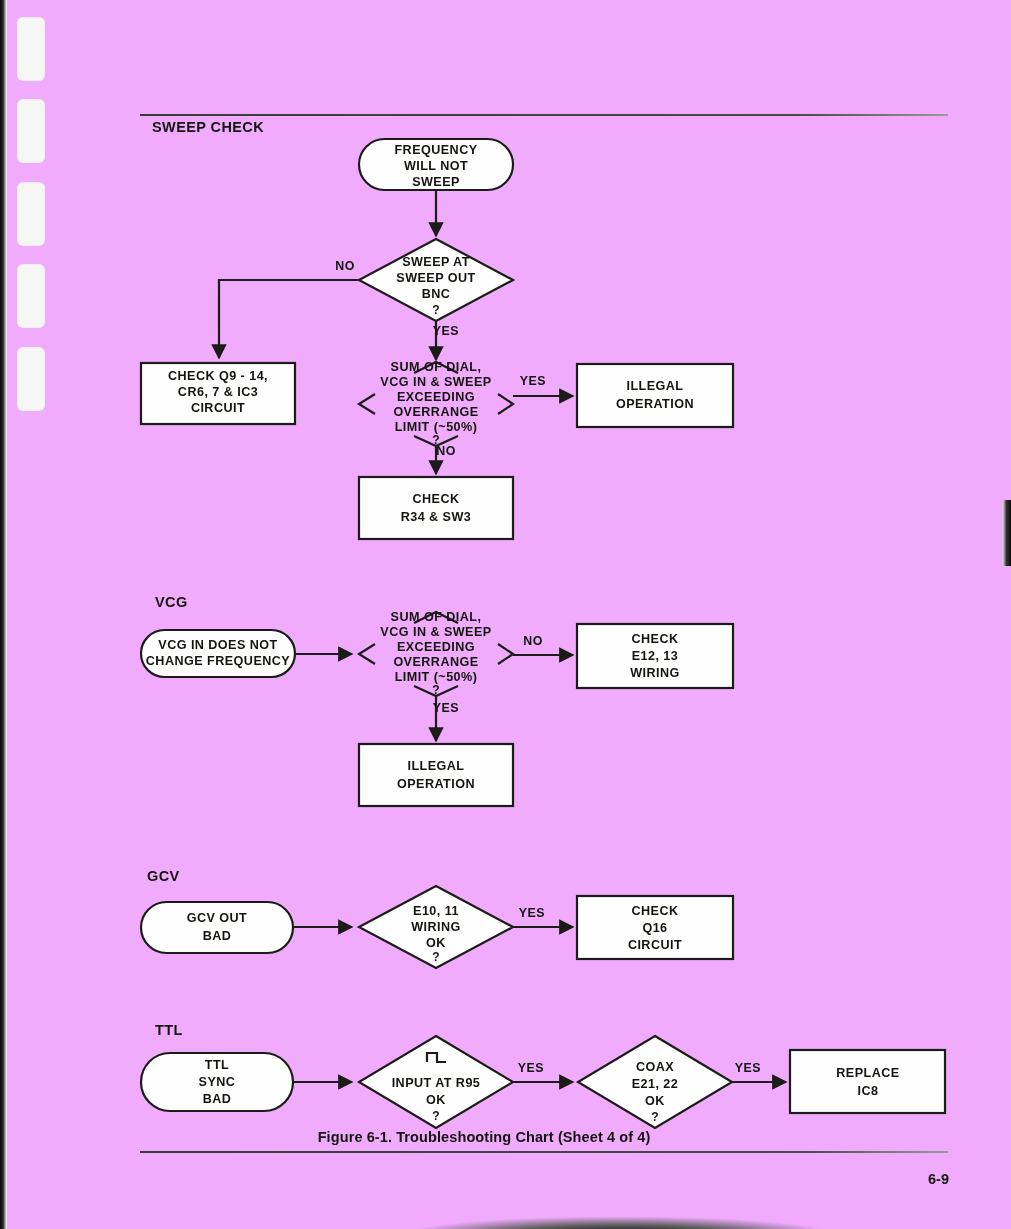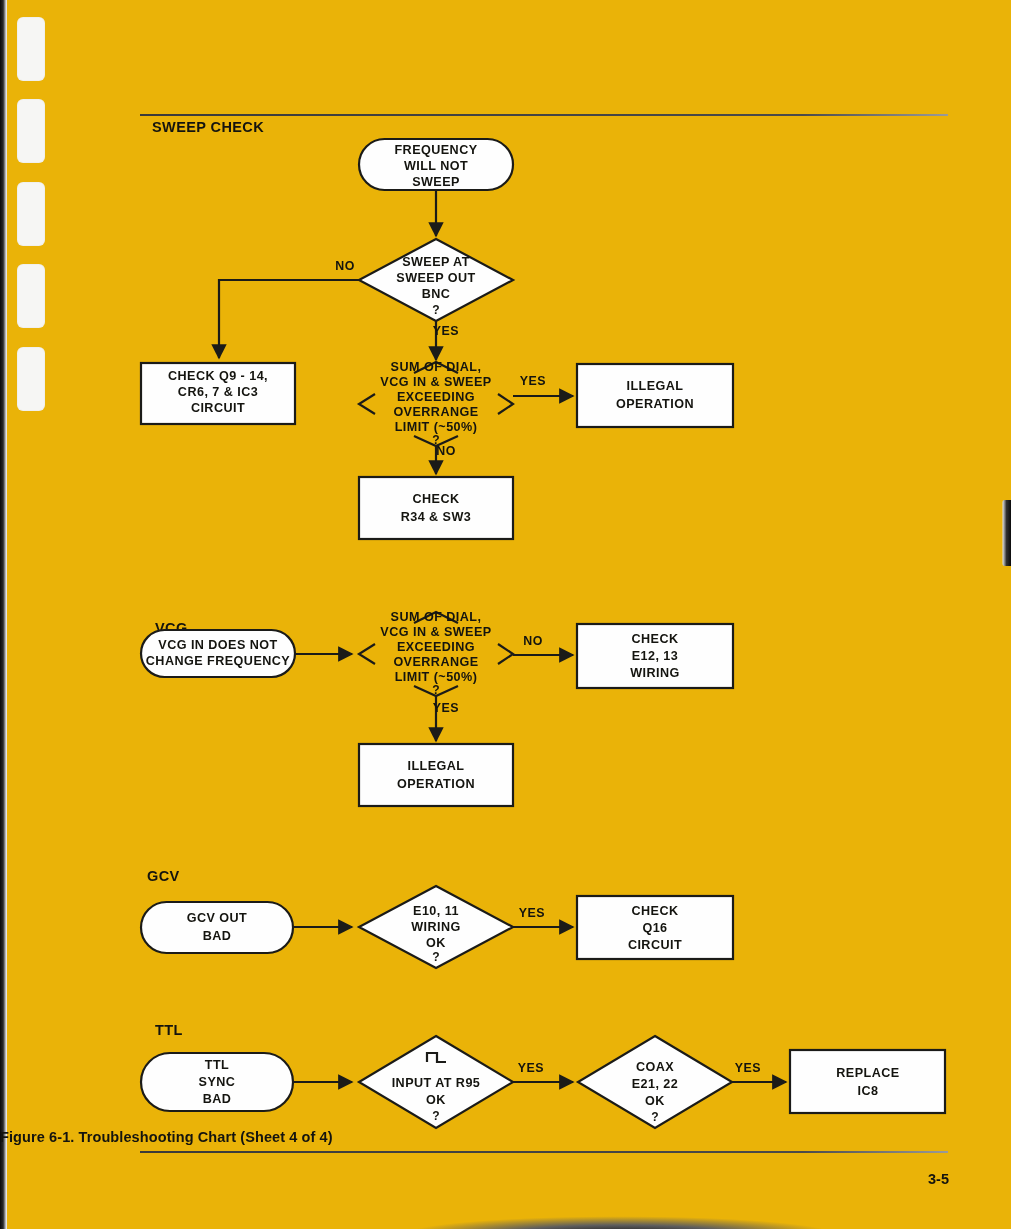--- a/index.html
+++ b/index.html
@@ -1,39 +1,39 @@
 <!DOCTYPE html>
 <html><head>
 <meta charset="utf-8">
 <style>
   html,body{margin:0;padding:0;background:#8a8a8a;}
   #page{
     position:relative;width:1011px;height:1229px;
-    background:#eab308;overflow:hidden;
+    background:#f0abfc;overflow:hidden;
     font-family:"Liberation Sans", sans-serif;
   }
   
   .scan-left{position:absolute;left:0;top:0;width:7px;height:1229px;
     background:linear-gradient(90deg,#090909 0%,#2a2a2a 45%,#bdbdbd 80%,#fdfdfb 100%);}
   .scan-right{position:absolute;right:0;top:500px;width:9px;height:66px;
     background:linear-gradient(270deg,#0b0b0b 0%,#303030 50%,#d8d8d8 90%,rgba(253,253,251,0) 100%);
     border-radius:3px 0 0 3px;}
   .scan-bottom{position:absolute;left:0;bottom:0;width:1011px;height:34px;
     background:radial-gradient(ellipse 300px 26px at 620px 40px,#0a0a0a 0%,#5d5d5d 38%,rgba(253,253,251,0) 72%);}
   .hole{position:absolute;left:18px;width:26px;height:62px;border-radius:5px;
     background:#f6f6f4;box-shadow:0 0 0 1px #f0f0ee;}
   
   .rule{position:absolute;left:140px;width:808px;height:2px;
     background:linear-gradient(90deg,#3a3a3a 0%,#4a4a4a 82%,#9a9a9a 100%);}
   .rule.top{top:114px;}
   .rule.bottom{top:1151px;}
   
   .sec-label{position:absolute;font-size:14.5px;font-weight:700;color:#14140f;
     letter-spacing:.4px;white-space:nowrap;}
-  .fig-cap{position:absolute;left:0;top:1129px;width:968px;text-align:left;
+  .fig-cap{position:absolute;left:0;top:1129px;width:968px;text-align:center;
     font-size:14.5px;font-weight:700;color:#14140f;letter-spacing:.1px;}
   .pagenum{position:absolute;right:62px;top:1171px;font-size:14.5px;
     font-weight:700;color:#14140f;}
   svg{position:absolute;left:0;top:0;}
   .sh{fill:#fefefe;stroke:#1b1b18;stroke-width:2.2;}
   .ln{stroke:#1b1b18;stroke-width:2.2;fill:none;}
   .ar{fill:#1b1b18;}
   text{font-family:"Liberation Sans", sans-serif;fill:#14140f;
     font-weight:700;text-anchor:middle;}
   .t13{font-size:12.6px;letter-spacing:.45px;}
@@ -51,21 +51,21 @@
   <div class="hole" style="top:18px"></div>
   <div class="hole" style="top:100px"></div>
   <div class="hole" style="top:183px"></div>
   <div class="hole" style="top:265px"></div>
   <div class="hole" style="top:348px"></div>
 
   <div class="rule top"></div>
   <div class="rule bottom"></div>
 
   <div class="sec-label" style="left:152px;top:119px">SWEEP CHECK</div>
-  <div class="sec-label" style="left:155px;top:620px">VCG</div>
+  <div class="sec-label" style="left:155px;top:594px">VCG</div>
   <div class="sec-label" style="left:147px;top:868px">GCV</div>
   <div class="sec-label" style="left:155px;top:1022px">TTL</div>
 
   <svg width="1011" height="1229">
     <defs>
       <marker id="ah" viewBox="0 0 10 10" refX="9" refY="5" markerWidth="7" markerHeight="7" orient="auto-start-reverse">
         <path d="M0,0 L10,5 L0,10 z" class="ar"></path>
       </marker>
     </defs>
 
@@ -224,14 +224,14 @@
     <text class="lbl" x="748" y="1072" text-anchor="start">YES</text>
 
     <g>
       <rect class="sh" x="790" y="1050" width="155" height="63"></rect>
       <text class="t13" x="868" y="1077">REPLACE</text>
       <text class="t13" x="868" y="1095">IC8</text>
     </g>
   </svg>
 
   <div class="fig-cap">Figure 6-1.  Troubleshooting Chart (Sheet 4 of 4)</div>
-  <div class="pagenum">3-5</div>
+  <div class="pagenum">6-9</div>
 </div>
 
 </body></html>

